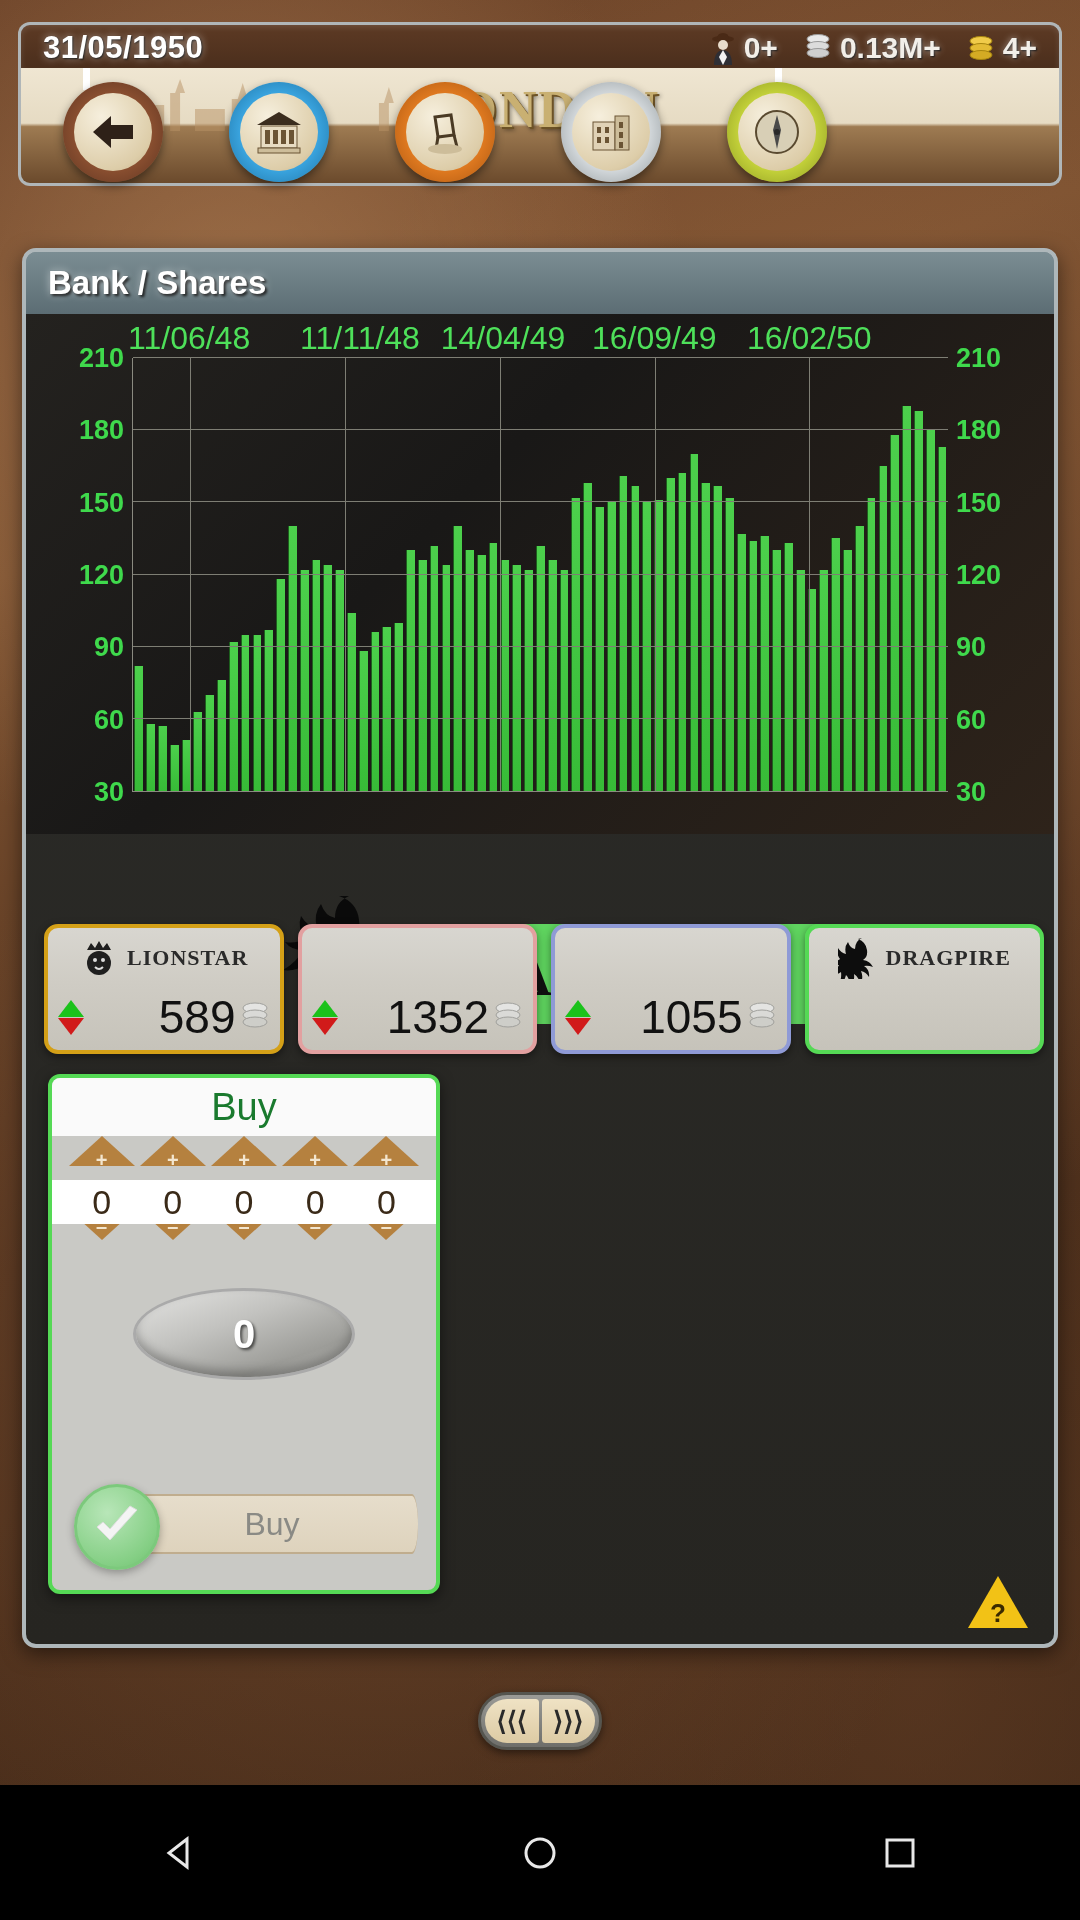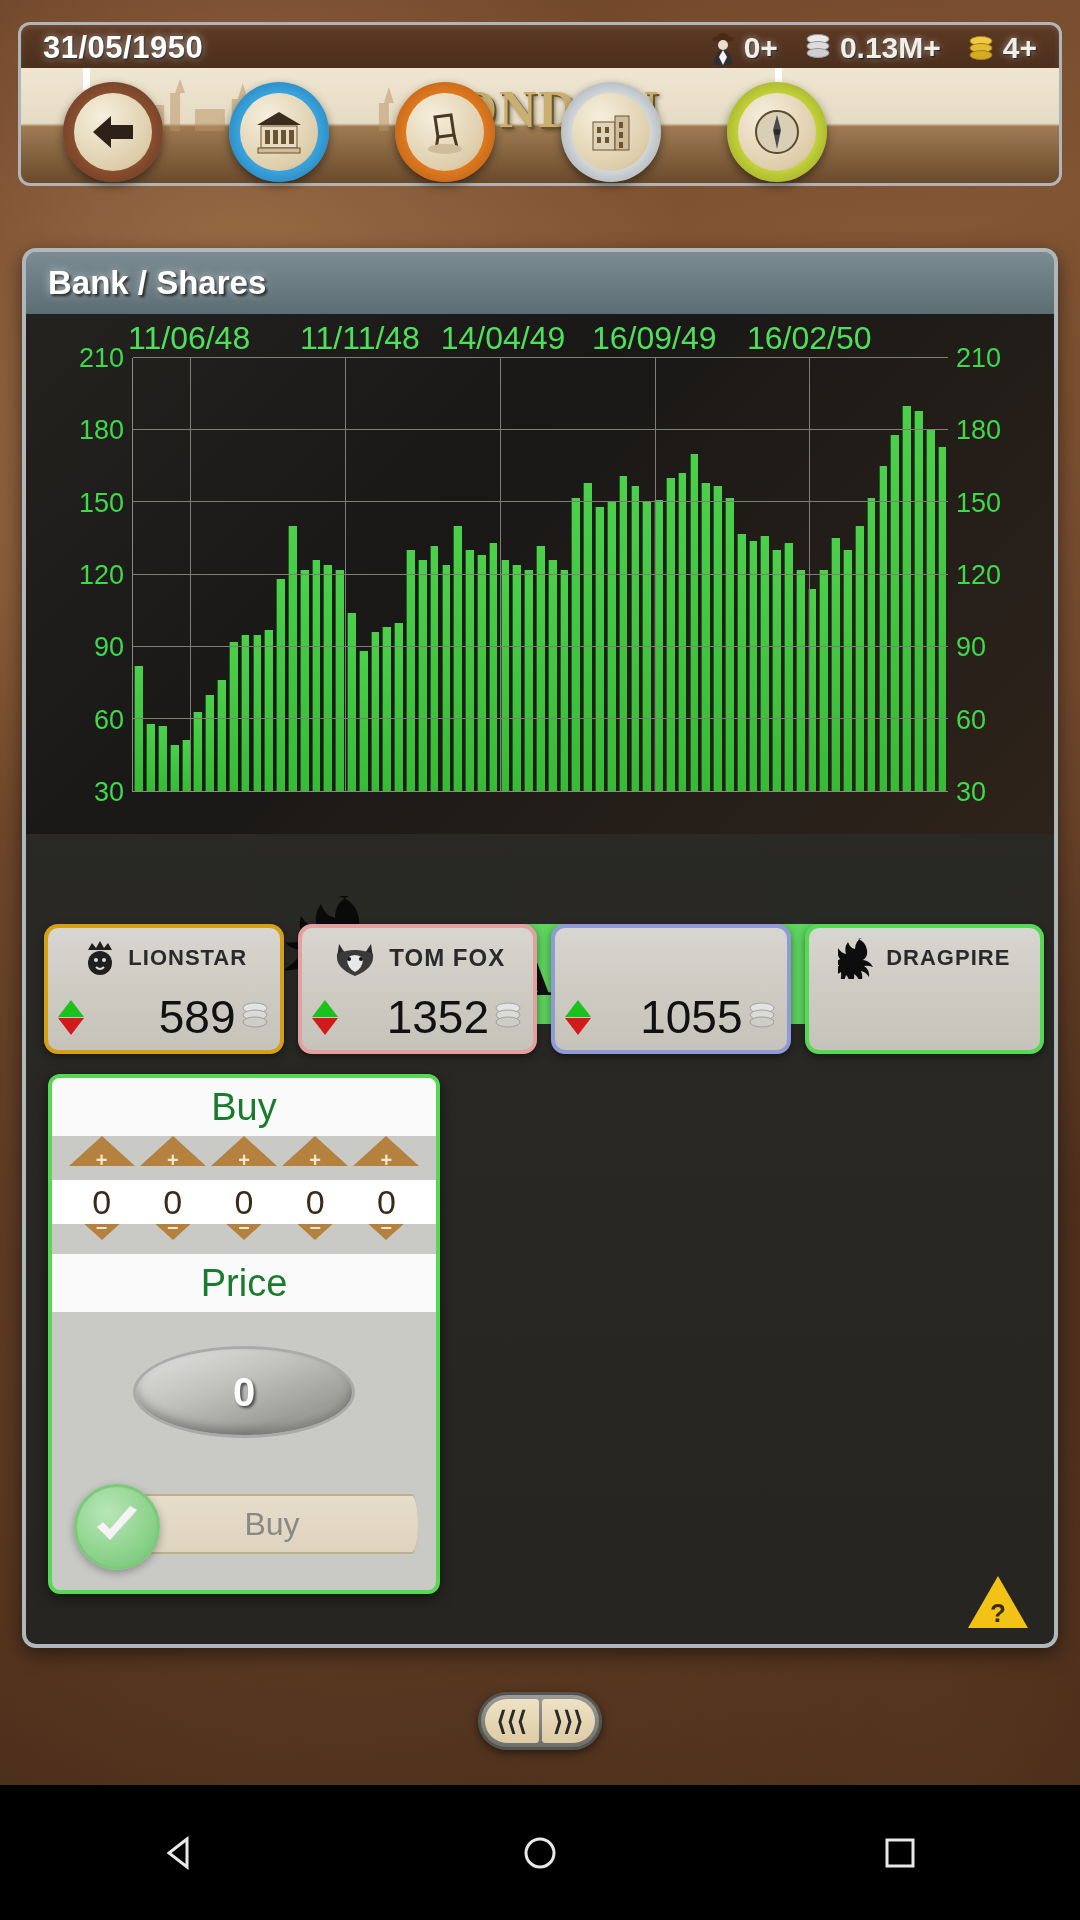--- a/index.html
+++ b/index.html
@@ -96,21 +96,21 @@
   #chart-wrap {
     position:absolute; left:0; top:62px; width:100%; height:520px;
     background:linear-gradient(135deg,#24221f 0%,#191817 40%,#2e231a 100%);
   }
   .xlabels { position:absolute; top:6px; left:0; width:100%; height:34px; }
   .xlabel {
     position:absolute; transform:translateX(-50%);
     color:#4ee05a; font-size:32px; font-weight:500;
   }
   .ylabel {
-    position:absolute; color:#3fd94c; font-size:27px; font-weight:400;
+    position:absolute; color:#3fd94c; font-size:27px; font-weight:700;
     transform:translateY(-50%);
   }
   .ylabel.left { right:auto; text-align:right; width:70px; left:28px; }
   .ylabel.right { left:auto; right:28px; text-align:left; width:70px; }
   #plot {
     position:absolute; left:106px; top:44px; right:106px; bottom:42px;
     border-left:1px solid #8a8a80; border-bottom:1px solid #8a8a80;
   }
   .gridline { position:absolute; left:0; width:100%; height:1px; background:#7e7e74; }
   .vgrid { position:absolute; top:0; height:100%; width:1px; background:#7e7e74; }
@@ -137,21 +137,21 @@
     flex:1; border-radius:14px; border:4px solid #888;
     background:linear-gradient(180deg,#d8d6d0 0%,#cfccc4 45%,#c6c3ba 100%);
     position:relative; overflow:hidden;
     box-shadow:0 3px 8px rgba(0,0,0,.45);
   }
   .card .logo-row {
     height:56px; display:flex; align-items:center; justify-content:center; gap:8px;
     padding-top:4px;
   }
   .card .cname {
-    font-family:Liberation Sans, sans-serif; font-weight:bold;
+    font-family:Liberation Serif, serif; font-weight:bold;
     color:#2a2a2a; letter-spacing:1px;text-align:center;
   }
   .card .val-row {
     position:absolute; bottom:6px; left:0; width:100%;
     display:flex; align-items:center; padding:0 10px;
   }
   .arrows { display:flex; flex-direction:column; gap:1px; }
   .arr-up {
     width:0;height:0;border-left:13px solid transparent;border-right:13px solid transparent;
     border-bottom:17px solid #1bc21b;
@@ -534,33 +534,20 @@
           <span style="margin-left:4px;">
             <svg width="30" height="34" viewBox="0 0 30 34">
               <ellipse cx="15" cy="8" rx="12" ry="5" fill="#e4e4e2" stroke="#a0a09c"></ellipse>
               <ellipse cx="15" cy="15" rx="12" ry="5" fill="#dadad7" stroke="#a0a09c"></ellipse>
               <ellipse cx="15" cy="22" rx="12" ry="5" fill="#cecec9" stroke="#a0a09c"></ellipse>
             </svg>
           </span>
         </div>
       </div>
       <div class="card" style="border-color: rgb(226, 160, 160);">
-        <div class="logo-row">
-          <span>
-            <svg width="52" height="40" viewBox="0 0 52 40">
-              <path d="M10 6 L18 18 L8 20 Z" fill="#2a2a2a"></path>
-              <path d="M42 6 L34 18 L44 20 Z" fill="#2a2a2a"></path>
-              <path d="M8 16 Q26 8 44 16 Q46 30 26 38 Q6 30 8 16 Z" fill="#3a3a3a"></path>
-              <path d="M18 20 Q26 14 34 20 Q34 30 26 34 Q18 30 18 20 Z" fill="#e8e8e8"></path>
-              <circle cx="20" cy="21" r="2" fill="#111"></circle>
-              <circle cx="32" cy="21" r="2" fill="#111"></circle>
-            </svg>
-          </span>
-          <span class="cname" style="font-size:24px;">TOM FOX</span>
-        </div>
         <div class="val-row">
           <span class="arrows">
             <span class="arr-up"></span>
             <span class="arr-dn"></span>
           </span>
           <span class="cval">1352</span>
           <span style="margin-left:4px;">
             <svg width="30" height="34" viewBox="0 0 30 34">
               <ellipse cx="15" cy="8" rx="12" ry="5" fill="#e4e4e2" stroke="#a0a09c"></ellipse>
               <ellipse cx="15" cy="15" rx="12" ry="5" fill="#dadad7" stroke="#a0a09c"></ellipse>
@@ -646,21 +633,20 @@
           </div>
       </div>
       <div id="numrow">
           <div class="numcell">0</div>
           <div class="numcell">0</div>
           <div class="numcell">0</div>
           <div class="numcell">0</div>
           <div class="numcell">0</div>
         </div>
     </div>
-    <div class="sect-head">Price</div>
     <div id="coinzone">
       <div class="coin">
         <span>0</span>
       </div>
     </div>
     <div id="buybtn">
       <div class="scroll">Buy</div>
       <div class="check">
         <svg width="50" height="44" viewBox="0 0 50 44">
           <path d="M5 22 L18 35 L45 5 L38 1 L18 24 L11 17 Z" fill="#f4f4f4" stroke="#dcdcdc"></path>

